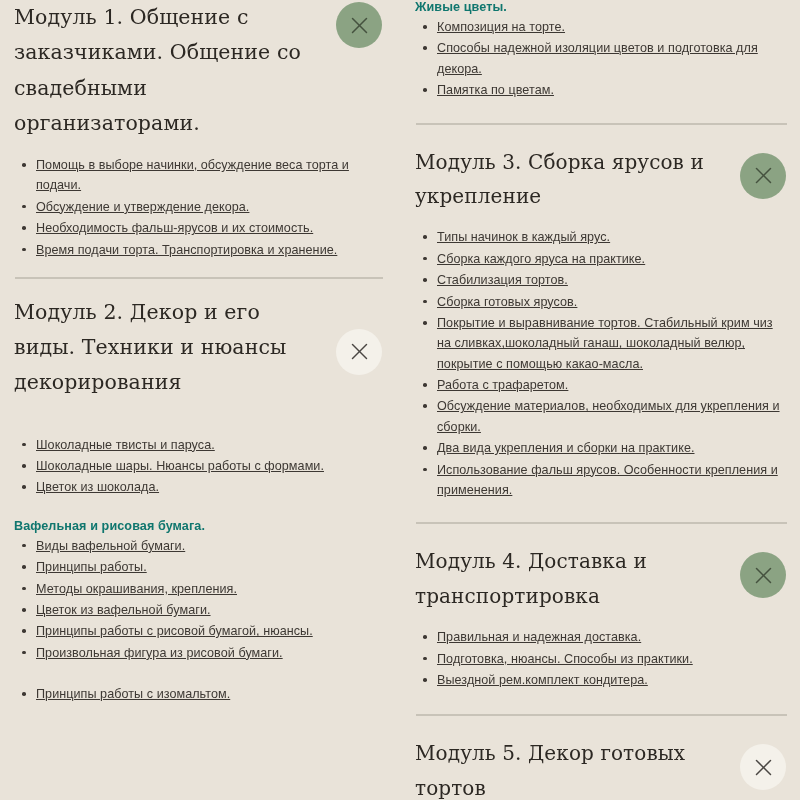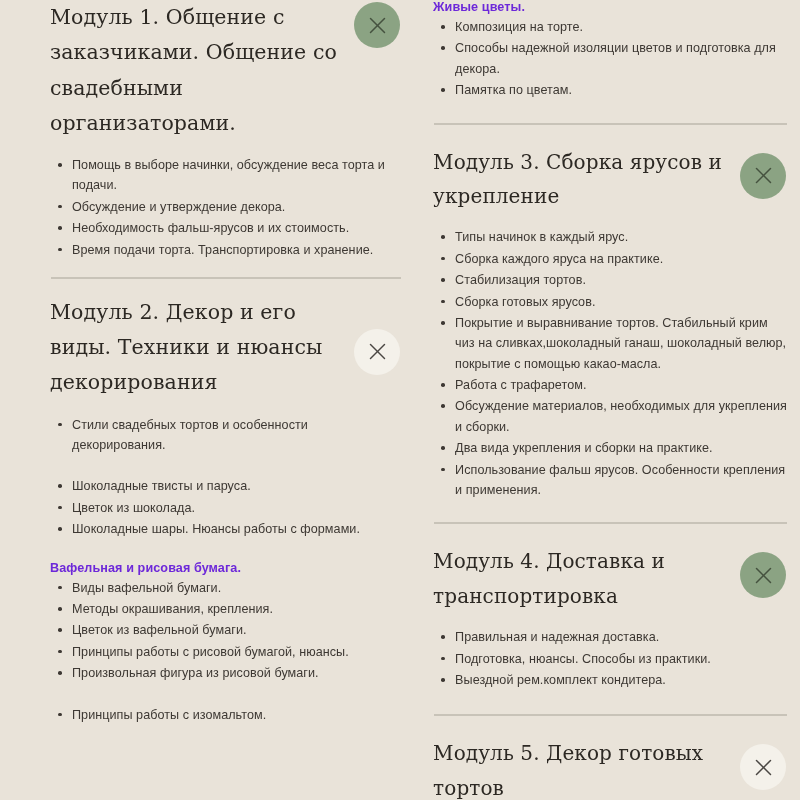--- a/index.html
+++ b/index.html
@@ -26,21 +26,21 @@
     gap: 0;
   }
 
   .column {
     width: 400px;
     height: 800px;
     position: relative;
     overflow: hidden;
   }
 
-  .col-left  { padding: 0 16px 0 14px; margin-left: 36px; }
+  .col-left  { padding: 0 16px 0 14px; }
   .col-right { padding: 0 12px 0 15px; }
 
   
   .separator {
     height: 2px;
     background: #c8c3b8;
     margin: 17px 1px 16px 1px;
     border: 0;
   }
 
@@ -85,40 +85,41 @@
     width: 21px;
     height: 21px;
   }
   .close-btn.green .x-glyph { stroke: #45523f; }
   .close-btn.light .x-glyph { stroke: #4a4743; }
 
   
   .sub-heading {
     font-size: 12.6px;
     font-weight: bold;
-    color: #6d28d9;
+    color: #0f766e;
     margin: 0 0 3px 0;
     letter-spacing: 0.1px;
   }
 
   
   ul.bullets {
     list-style: none;
     margin: 0;
     padding: 0;
   }
 
   ul.bullets li {
     position: relative;
     padding-left: 22px;
     font-size: 12.6px;
     line-height: 1.62;
     color: #3d3833;
     margin-bottom: 1px;
     letter-spacing: 0.05px;
+    text-decoration: underline;
   }
 
   ul.bullets li::before {
     content: "";
     position: absolute;
     left: 8px;
     top: 8px;
     width: 3.6px;
     height: 3.6px;
     border-radius: 50%;
@@ -163,39 +164,39 @@
         <div class="module-title">Модуль 2. Декор и его виды. Техники и нюансы декорирования</div>
         <button class="close-btn light" style="top:34px;" aria-label="Свернуть модуль 2">
           <svg class="x-glyph" viewBox="0 0 24 24">
             <line x1="4" y1="4" x2="20" y2="20" stroke-width="1.7" stroke-linecap="round"></line>
             <line x1="20" y1="4" x2="4" y2="20" stroke-width="1.7" stroke-linecap="round"></line>
           </svg>
         </button>
       </div>
       <div class="head-gap"></div>
       <ul class="bullets">
-        <li>Стили свадебных тортов и особенности декорирования.</li>
       </ul>
 
       <div class="spacer-md"></div>
 
       <div>
         <ul class="bullets">
           <li>Шоколадные твисты и паруса.</li>
+          <li>Шоколадные шары. Нюансы работы с формами.</li>
           <li>Цветок из шоколада.</li>
-          <li>Шоколадные шары. Нюансы работы с формами.</li>
         </ul>
       </div>
 
       <div class="spacer-md"></div>
 
       <div>
         <div class="sub-heading">Вафельная и рисовая бумага.</div>
         <ul class="bullets">
           <li>Виды вафельной бумаги.</li>
+          <li>Принципы работы.</li>
           <li>Методы окрашивания, крепления.</li>
           <li>Цветок из вафельной бумаги.</li>
           <li>Принципы работы с рисовой бумагой, нюансы.</li>
           <li>Произвольная фигура из рисовой бумаги.</li>
         </ul>
       </div>
 
       <div class="spacer-md"></div>
 
       <div>

